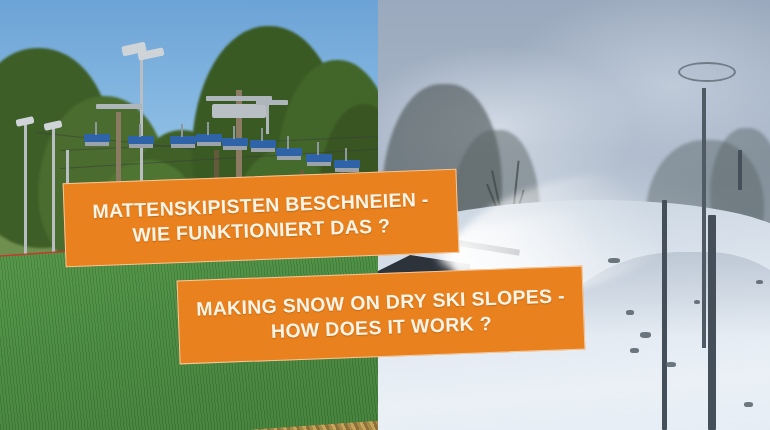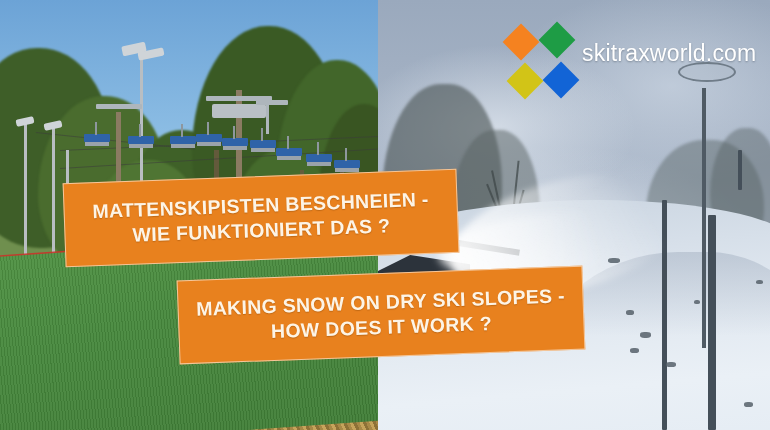--- a/index.html
+++ b/index.html
@@ -347,27 +347,20 @@
     <div class="r-speck" style="left:248px;top:310px;width:8px;height:5px;"></div>
     <div class="r-speck" style="left:262px;top:332px;width:11px;height:6px;"></div>
     <div class="r-speck" style="left:252px;top:348px;width:9px;height:5px;"></div>
     <div class="r-speck" style="left:288px;top:362px;width:10px;height:5px;"></div>
     <div class="r-speck" style="left:316px;top:300px;width:6px;height:4px;"></div>
     <div class="r-speck" style="left:378px;top:280px;width:7px;height:4px;"></div>
     <div class="r-speck" style="left:366px;top:402px;width:9px;height:5px;"></div>
     <div class="r-speck" style="left:230px;top:258px;width:12px;height:5px;"></div>
   </div>
 
-  <div class="logo">
-    <div class="diamond d-orange"></div>
-    <div class="diamond d-green"></div>
-    <div class="diamond d-yellow"></div>
-    <div class="diamond d-blue"></div>
-    <div class="logo-text">skitraxworld.com</div>
-  </div>
 
   <div class="banner banner-de">
     <div>
       <span>MATTENSKIPISTEN BESCHNEIEN -</span>
       <span>WIE FUNKTIONIERT DAS ?</span>
     </div>
   </div>
 
   <div class="banner banner-en">
     <div>

